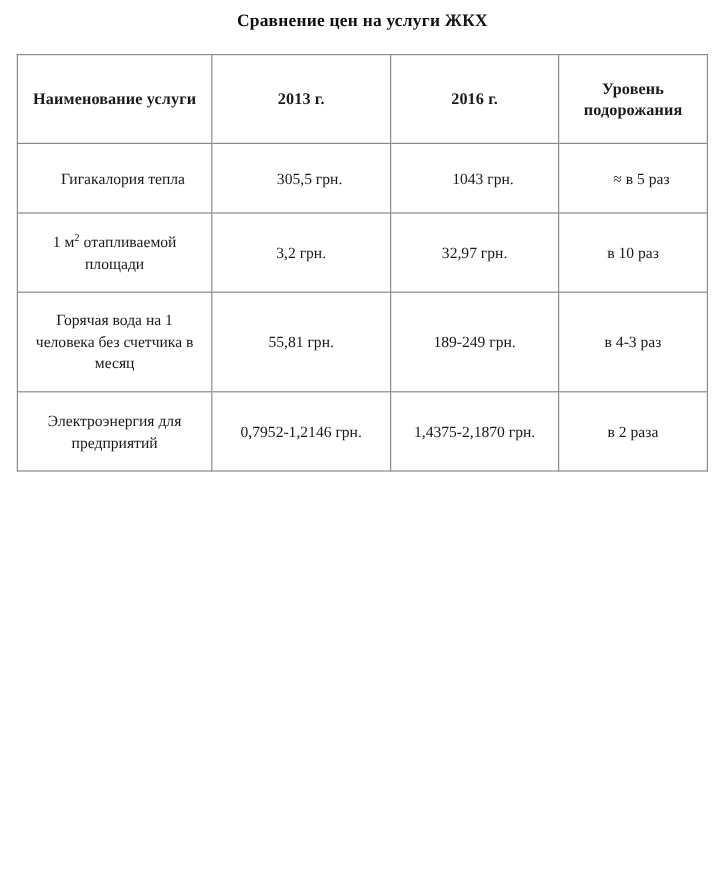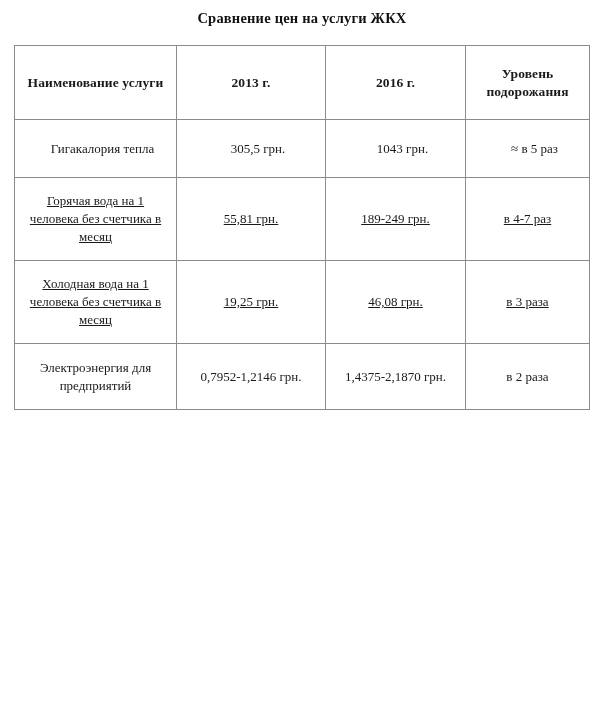--- a/index.html
+++ b/index.html
@@ -73,21 +73,21 @@
     letter-spacing: 0.1px;
   }
 
   table.price-table tbody td {
     font-weight: normal;
     font-size: 13px;
   }
 
   tr.r-h1 td { height: 49px; padding-left: 20px; }
   tr.r-h2 td { height: 57px; }
-  tr.r-h3 td { height: 74px; text-decoration: underline; }
+  tr.r-h3 td { height: 74px; }
 
   .sup {
     font-size: 0.68em;
     vertical-align: super;
     line-height: 0;
   }
 
   .nm { white-space: normal; }
 </style>
 </head>
@@ -115,36 +115,38 @@
       </thead>
       <tbody>
 
         <tr class="r-h1">
           <td class="nm">Гигакалория тепла</td>
           <td>305,5 грн.</td>
           <td>1043 грн.</td>
           <td>≈ в 5 раз</td>
         </tr>
 
+        <tr class="r-h2">
+          <td class="nm">
+            <span>1 м</span><span class="sup">2</span><span> отапливаемой площади</span>
+          </td>
+          <td>3,2 грн.</td>
+          <td>32,97 грн.</td>
+          <td>в 10 раз</td>
+        </tr>
 
 
         <tr class="r-h3">
           <td class="nm">Горячая вода на 1 человека без счетчика в месяц</td>
           <td>55,81 грн.</td>
           <td>189-249 грн.</td>
-          <td>в 4-7 раз</td>
+          <td>в 4-3 раз</td>
         </tr>
 
 
-        <tr class="r-h3">
-          <td class="nm">Холодная вода на 1 человека без счетчика в месяц</td>
-          <td>19,25 грн.</td>
-          <td>46,08 грн.</td>
-          <td>в 3 раза</td>
-        </tr>
 
 
 
         <tr class="r-h2">
           <td class="nm">Электроэнергия для предприятий</td>
           <td>0,7952-1,2146 грн.</td>
           <td>1,4375-2,1870 грн.</td>
           <td>в 2 раза</td>
         </tr>
 

